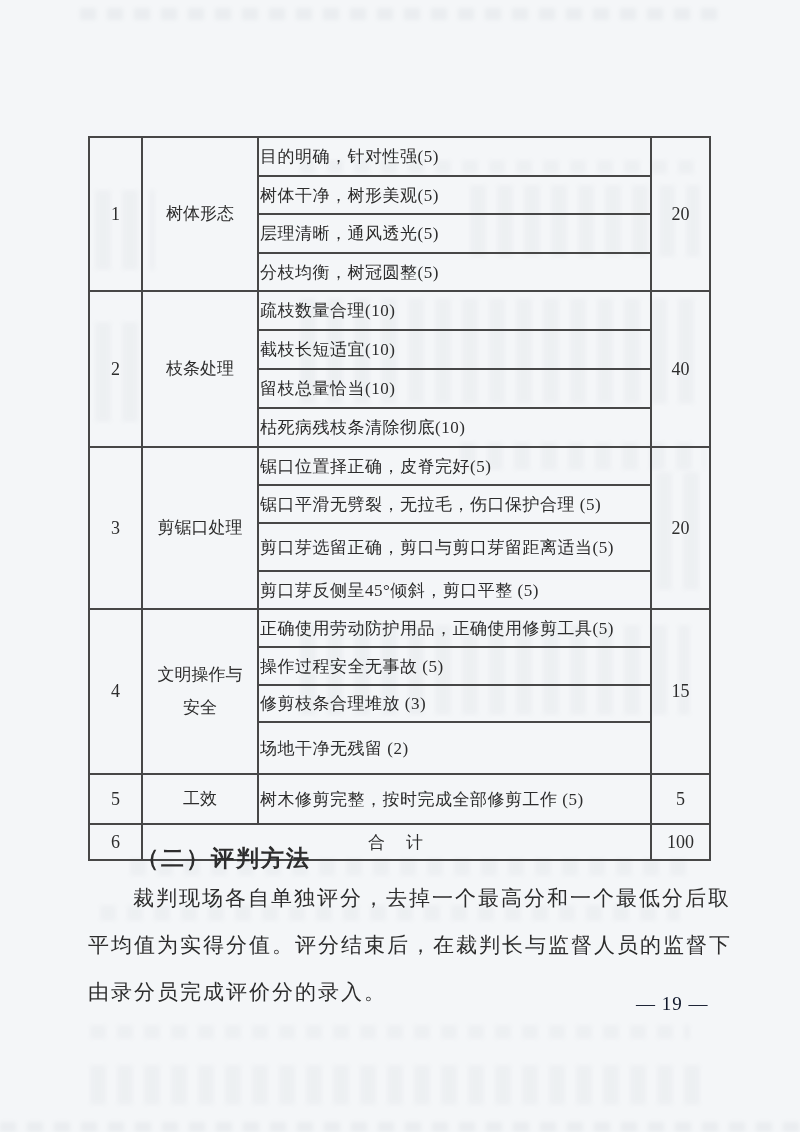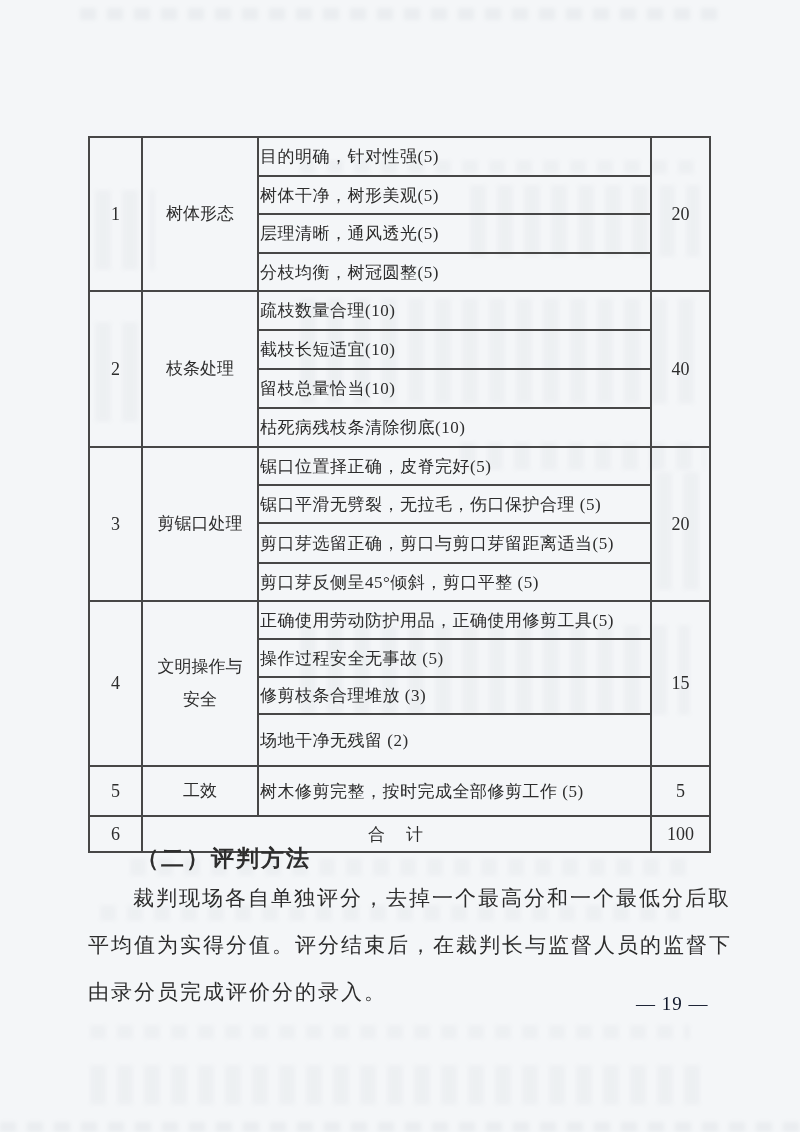--- a/index.html
+++ b/index.html
@@ -131,21 +131,21 @@
 
         <tr style="height:38px">
           <td class="c-no" rowspan="4">3</td>
           <td class="c-cat" rowspan="4">剪锯口处理</td>
           <td class="c-item grp-top">锯口位置择正确，皮脊完好(5)</td>
           <td class="c-score" rowspan="4">20</td>
         </tr>
         <tr style="height:38px">
             <td class="c-item">锯口平滑无劈裂，无拉毛，伤口保护合理 (5)</td>
           </tr>
-        <tr style="height:40px">
+        <tr style="height:48px">
             <td class="c-item">剪口芽选留正确，剪口与剪口芽留距离适当(5)</td>
           </tr>
         <tr style="height:38px">
             <td class="c-item">剪口芽反侧呈45°倾斜，剪口平整 (5)</td>
           </tr>
 
         <tr style="height:38px">
           <td class="c-no" rowspan="4">4</td>
           <td class="c-cat" rowspan="4">文明操作与安全</td>
           <td class="c-item grp-top">正确使用劳动防护用品，正确使用修剪工具(5)</td>

